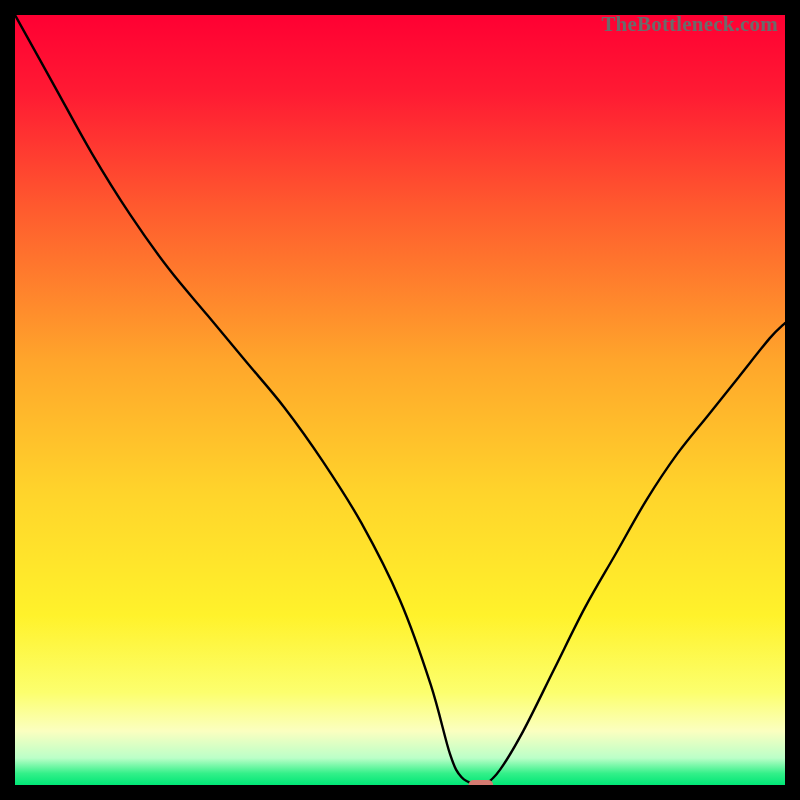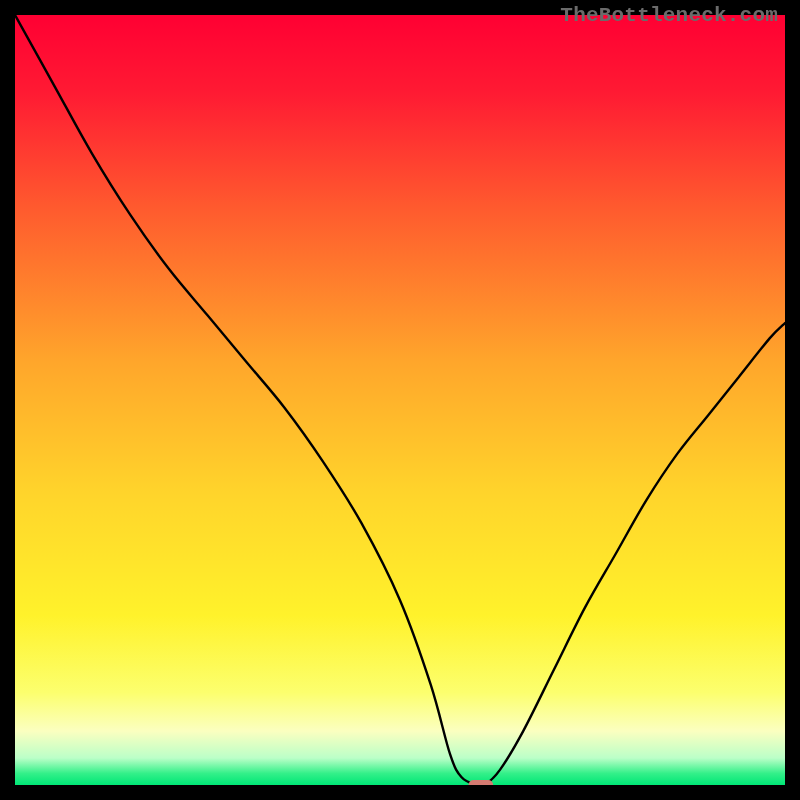--- a/index.html
+++ b/index.html
@@ -20,23 +20,23 @@
   }
   .plot {
     position: absolute;
     left: 0;
     top: 0;
     width: 770px;
     height: 770px;
   }
   .watermark {
     position: absolute;
-    top: 4px;
+    top: 12px;
     right: 22px;
-    font-family: Liberation Mono, monospace;
+    font-family: Liberation Serif, serif;
     font-size: 21px;
     font-weight: 600;
     color: #6b6b6b;
     letter-spacing: 0.2px;
     user-select: none;
   }
   svg { display: block; }
 </style>
 </head>
 <body>

